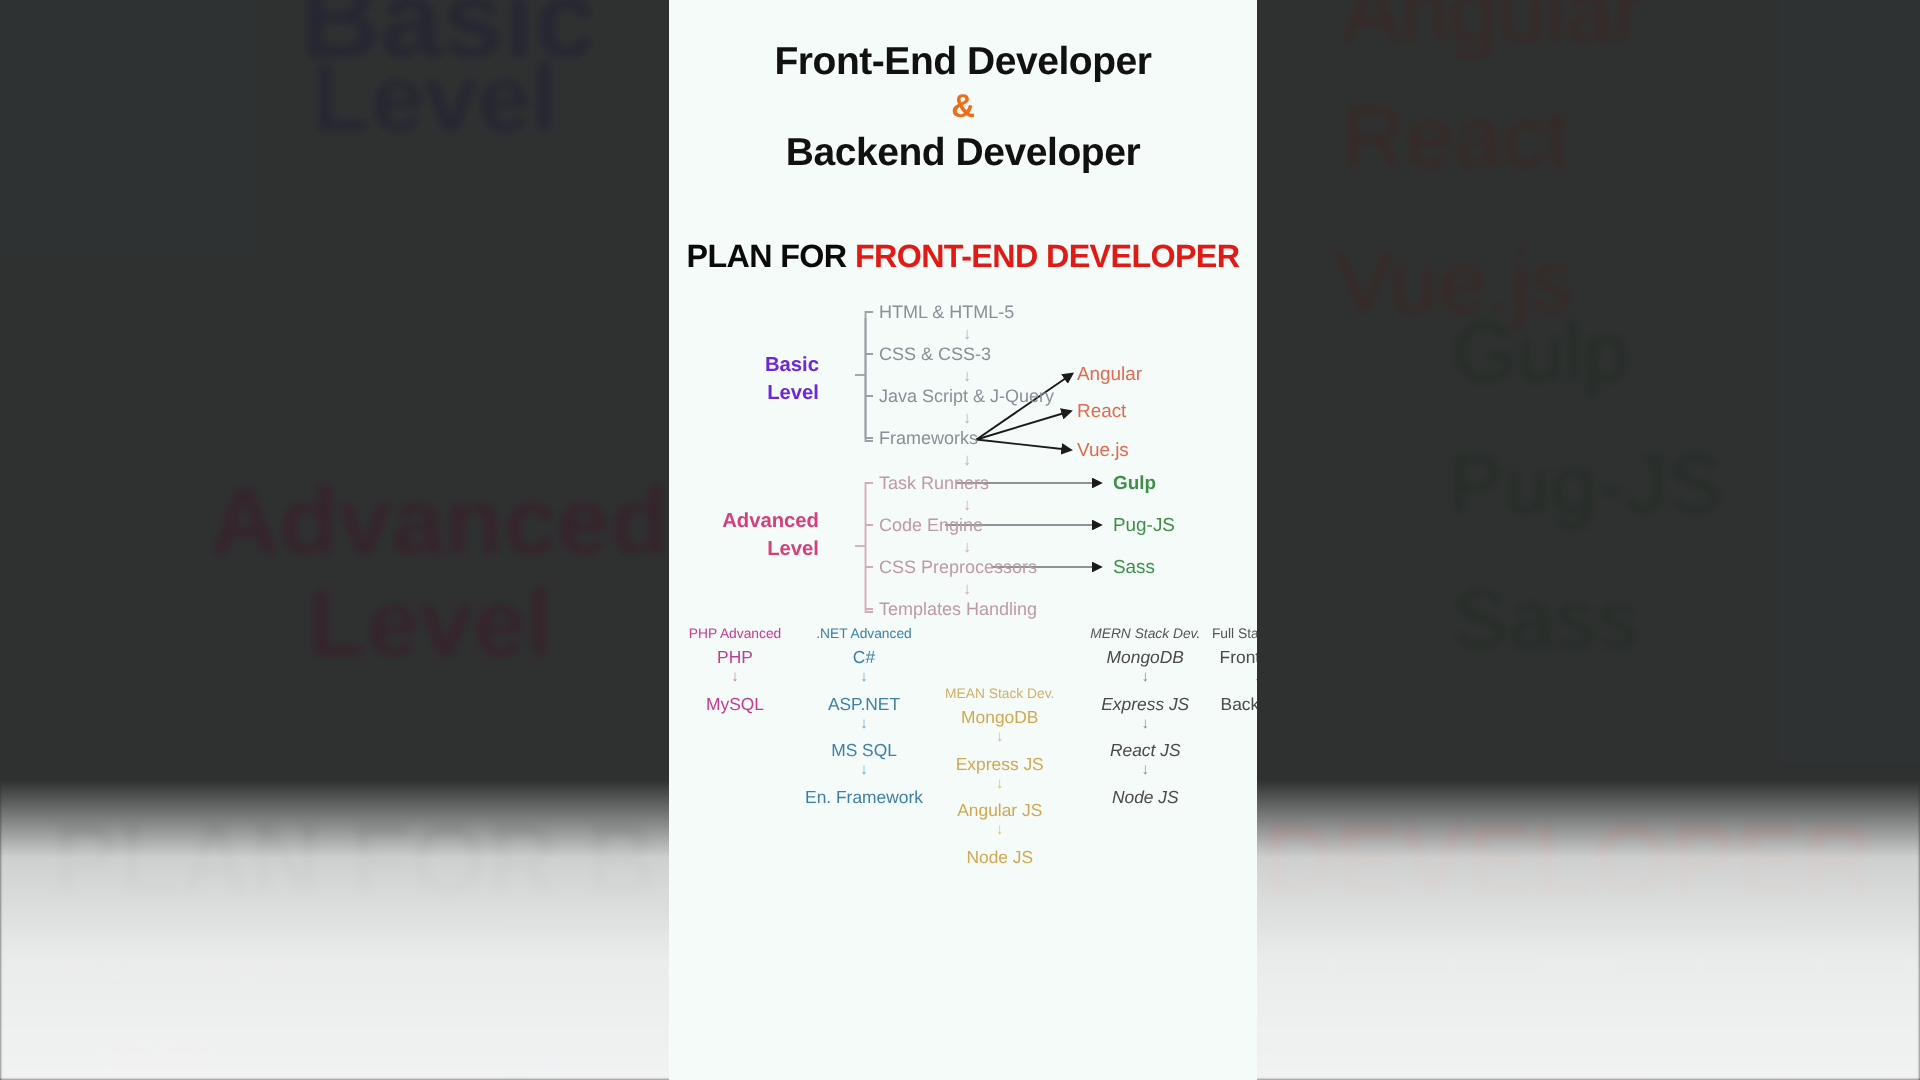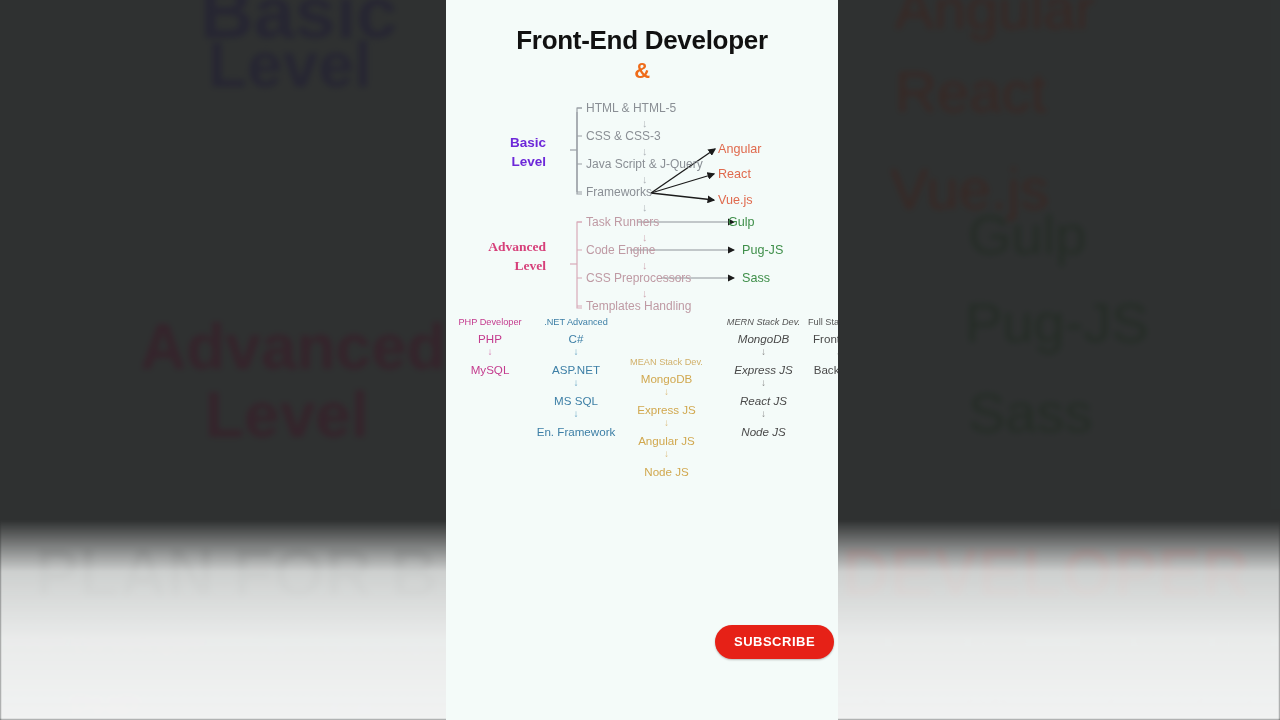--- a/index.html
+++ b/index.html
@@ -57,21 +57,21 @@
   #be-head{ margin-top:3px; }
 
   
   #fe-tree{ position:relative; width:392px; height:218px; margin-top:8px; }
 
   .lvl-label{
     position:absolute; text-align:right; font-weight:bold; font-size:13.5px;
     line-height:19px; white-space:nowrap;
   }
   #lbl-basic{ left:14px; top:41px; width:86px; color:#6d28d9; }
-  #lbl-adv  { left:14px; top:145px; width:86px; color:#d6407a;font-family:Liberation Serif, serif; }
+  #lbl-adv  { left:14px; top:145px; width:86px; color:#d6407a; }
 
   .item{
     position:absolute; font-size:12px; white-space:nowrap;
     font-family:"Liberation Sans", sans-serif;
   }
   .item.basic{ color:#8a8f95; }
   .item.adv  { color:#bf9aa4; }
 
   .leaf{ position:absolute; font-size:12.6px; white-space:nowrap; font-weight:500; }
   .leaf.fw { color:#e06a4e; }
@@ -130,22 +130,26 @@
 
   <div class="bg-dim"></div>
   <div class="bg-bottom-light"></div>
 </div>
 
 <div id="panel">
 
   <div>
     <div class="title title-l1">Front-End Developer</div>
     <div class="title title-amp">&amp;</div>
-  </div>
-
+    <div class="title title-l2">Backend Developer</div>
+  </div>
+
+  <div class="sec-head" id="fe-head">
+    <span class="blk">PLAN FOR </span><span class="red">FRONT-END DEVELOPER</span>
+  </div>
 
   <div id="fe-tree">
 
     <svg class="lines">
       <defs>
         <marker id="ah" markerWidth="6" markerHeight="6" refX="5" refY="3" orient="auto">
           <path d="M0,0 L6,3 L0,6 z" fill="#1b1b1b"></path>
         </marker>
       </defs>
 
@@ -198,30 +202,30 @@
     <div class="item adv" style="left:140px; top:151px;">Code Engine</div>
     <div class="dn-arrow adv" style="left:196px; top:168px;">↓</div>
     <div class="item adv" style="left:140px; top:179px;">CSS Preprocessors</div>
     <div class="dn-arrow adv" style="left:196px; top:196px;">↓</div>
     <div class="item adv" style="left:140px; top:207px;">Templates Handling</div>
 
     <div class="leaf fw" style="left:272px; top:50px;">Angular</div>
     <div class="leaf fw" style="left:272px; top:75px;">React</div>
     <div class="leaf fw" style="left:272px; top:101px;">Vue.js</div>
 
-    <div class="leaf grn" style="left:282px; top:123px;">Gulp</div>
+    <div class="leaf grn" style="left:296px; top:123px;font-weight:bold;">Gulp</div>
     <div class="leaf grn" style="left:296px; top:151px;">Pug-JS</div>
     <div class="leaf grn" style="left:296px; top:179px;text-align:center;">Sass</div>
   </div>
 
 
   <div id="be-wrap">
 
     <div class="be-col" style="left:0px; width:88px;">
-      <div class="be-hd" style="color:#c43b8e;">PHP Developer</div>
+      <div class="be-hd" style="color:#c43b8e;">PHP Advanced</div>
       <div class="be-cell" style="color:#c43b8e;">PHP</div>
       <div class="be-ar" style="color:#d77ab2;">↓</div>
       <div class="be-cell" style="color:#c43b8e;">MySQL</div>
     </div>
 
     <div class="be-col" style="left:80px; width:100px;">
       <div class="be-hd" style="color:#3d7fa6;">.NET Advanced</div>
       <div class="be-cell" style="color:#3d7fa6;">C#</div>
       <div class="be-ar" style="color:#6ba6c6;">↓</div>
       <div class="be-cell" style="color:#3d7fa6;">ASP.NET</div>
@@ -254,14 +258,13 @@
     </div>
 
     <div class="be-col" style="left:345px; width:95px;">
       <div class="be-hd" style="color:#555555;">Full Stack Dev.</div>
       <div class="be-cell" style="color:#4a4a4a;">Front End</div>
       <div class="be-ar" style="color:#8a8a8a;">↓</div>
       <div class="be-cell" style="color:#4a4a4a;">Back End</div>
     </div>
   </div>
 
-  <button id="subscribe">SUBSCRIBE</button>
 </div>
 
 </body></html>

